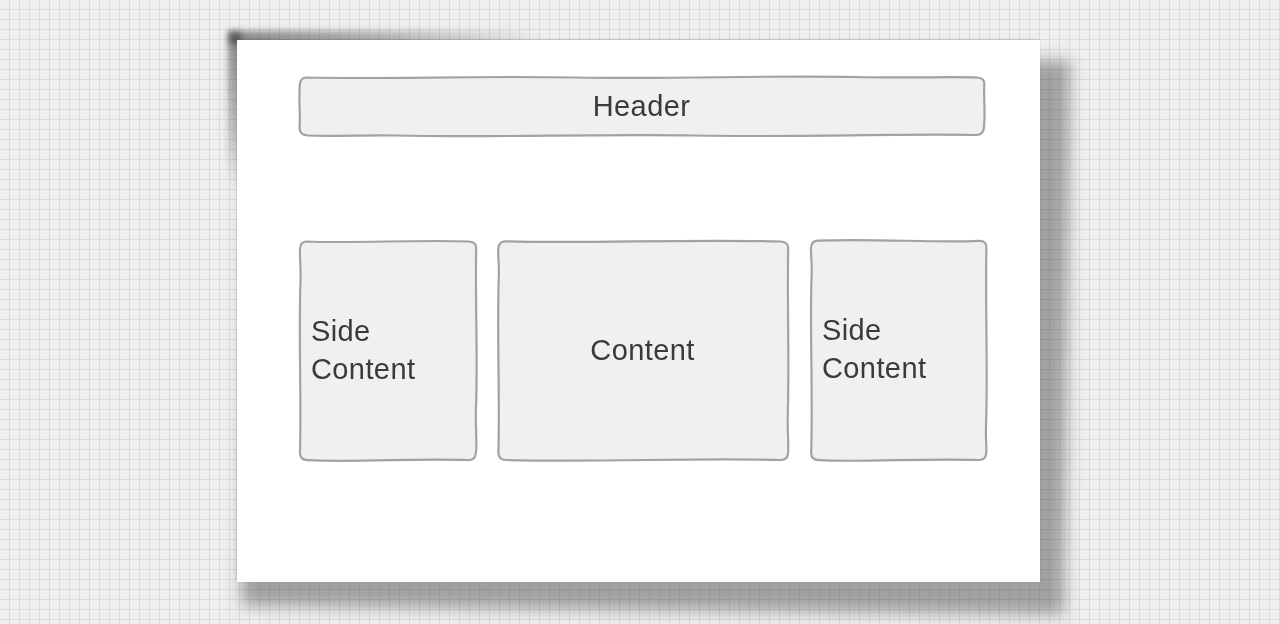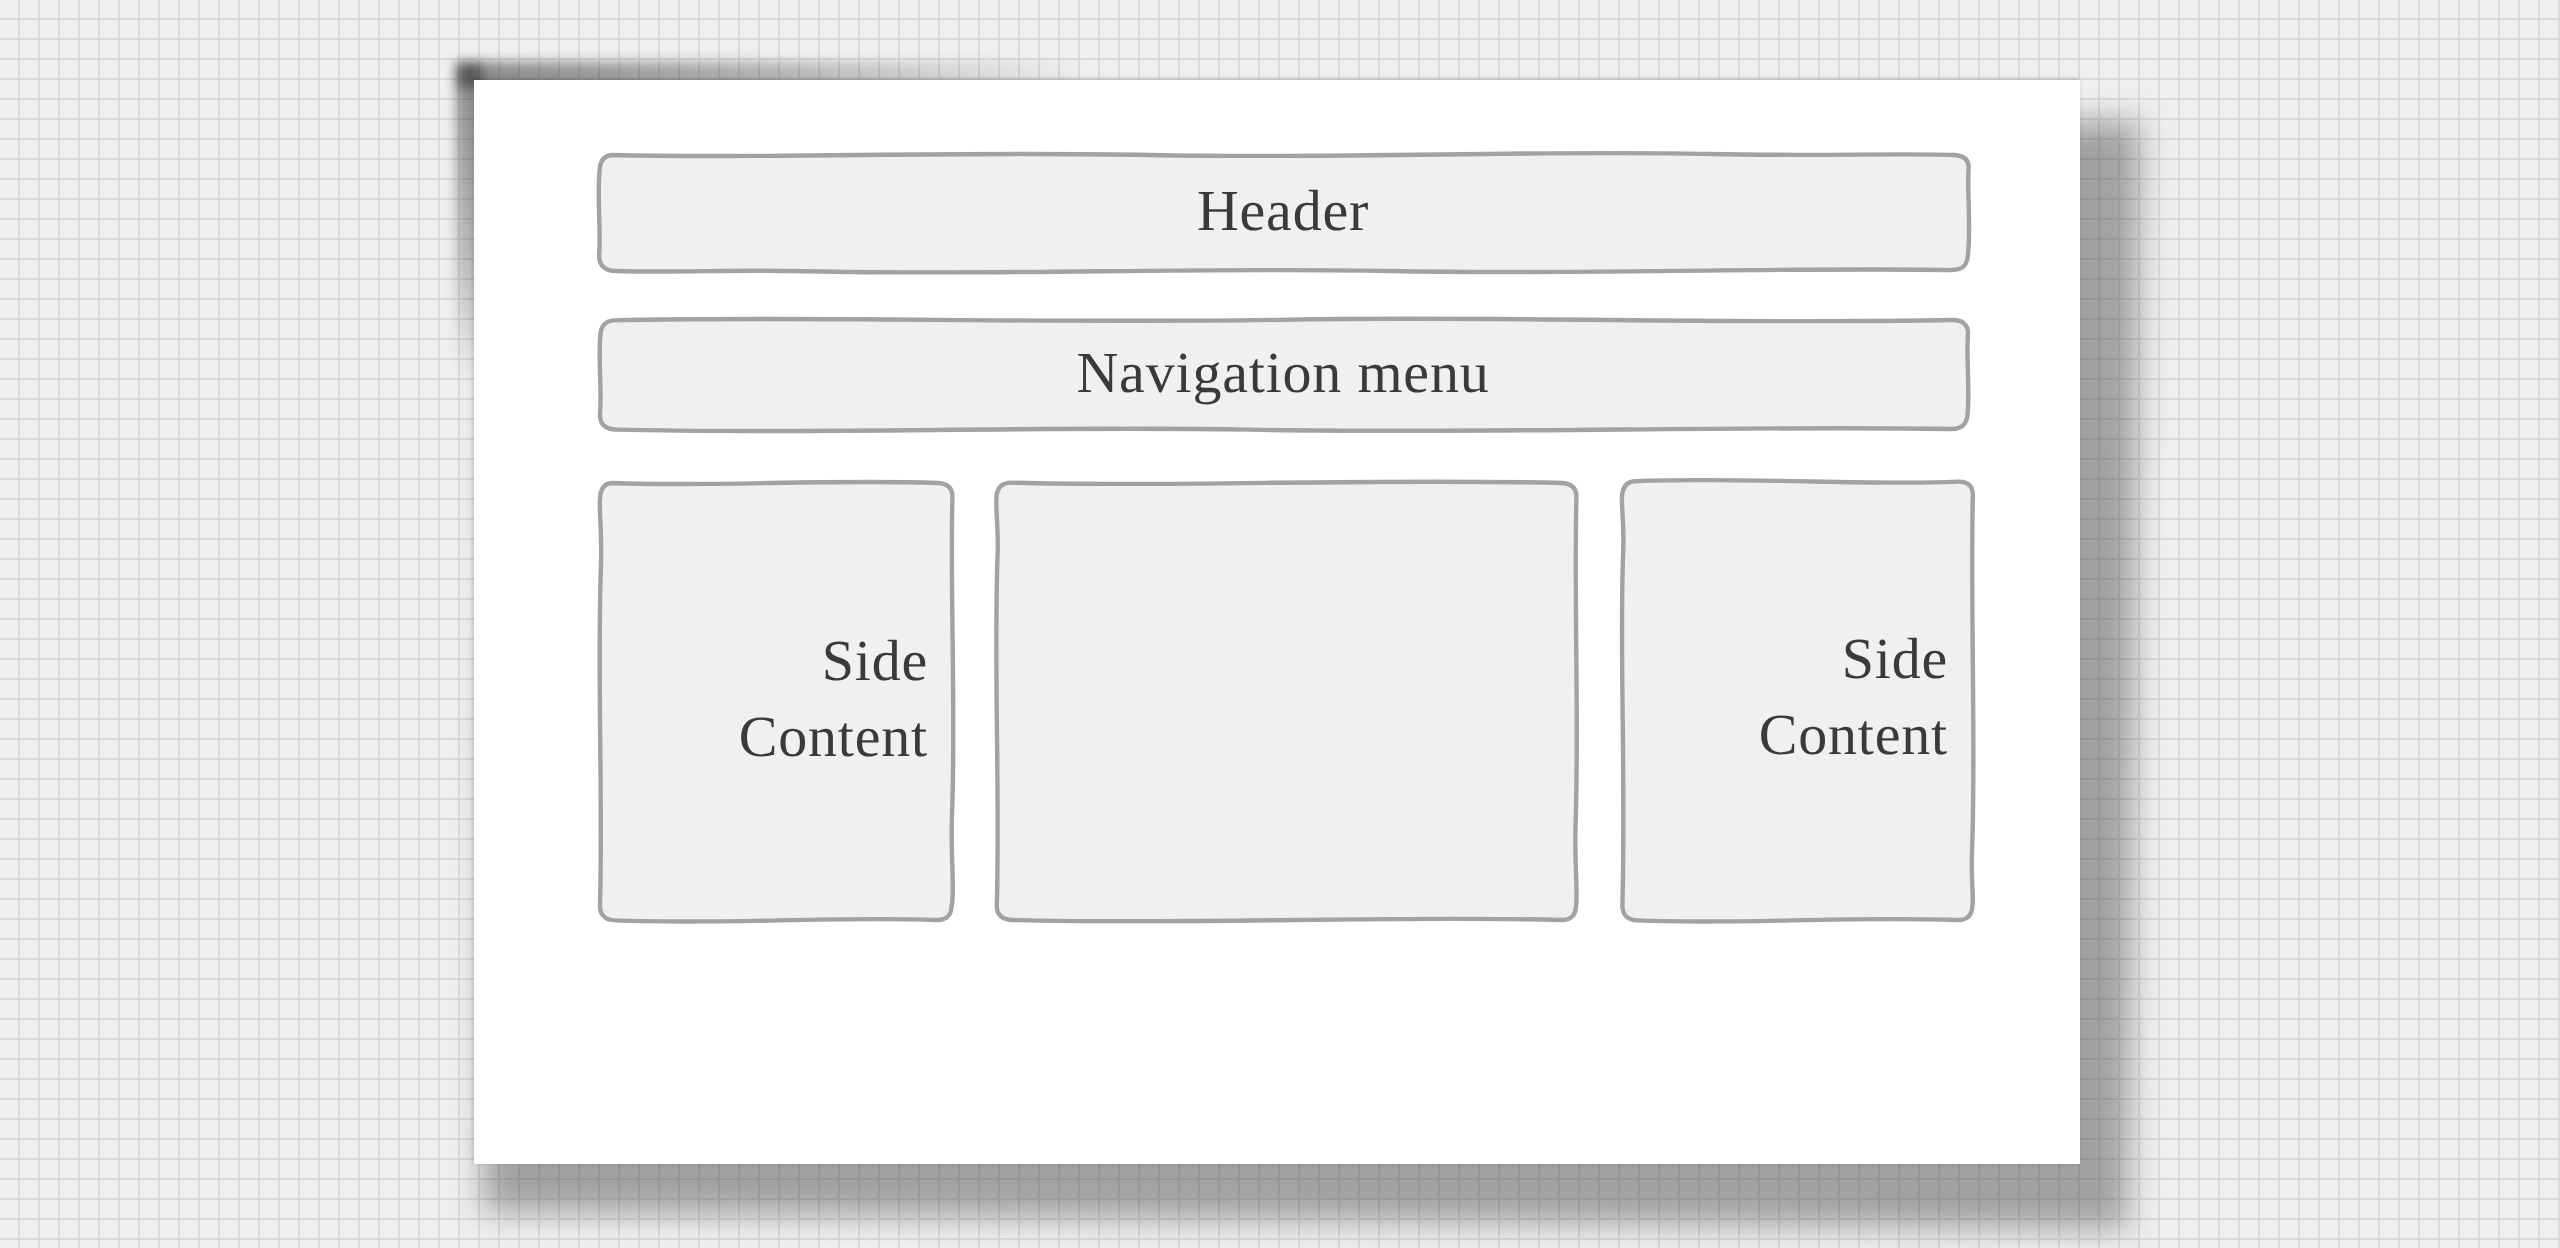--- a/index.html
+++ b/index.html
@@ -54,22 +54,21 @@
     background: #ffffff;
     box-shadow: 0 -1px 2px rgba(0,0,0,0.10), -1px 0 2px rgba(0,0,0,0.08);
   }
 
   
   .wf-box {
     position: absolute;
     display: flex;
     align-items: center;
     justify-content: center;
-    text-align: right;
-    font-family: Liberation Serif, serif;
+    text-align: left;
   }
   .wf-box svg {
     position: absolute;
     inset: 0;
     width: 100%; height: 100%;
     overflow: visible;
   }
   .wf-box path {
     fill: #f1f0ee;
     stroke: #a3a2a0;
@@ -117,36 +116,20 @@
                    C 600 60.5, 500 64.5, 400 62.5
                    C 300 60.5, 200 65, 100 62.5
                    C 70 61.8, 40 63.5, 12.5 62.5
                    C 7 62.3, 4.3 59.5, 4.6 54
                    C 5.5 41, 3.5 26, 4.8 12
                    C 5.1 7, 7.5 4.8, 11 4.5 Z"></path>
         </svg>
         <span class="wf-label">Header</span>
       </div>
 
-      <div class="wf-box box-nav">
-        <svg viewBox="0 0 693 63" aria-hidden="true">
-          <path d="M 12 4.2
-                   C 110 1.8, 230 6, 350 3.8
-                   C 460 2, 570 6.2, 681 4
-                   C 686.5 3.9, 689.2 6.5, 689 11
-                   C 688 23, 690 37, 688.8 50.5
-                   C 688.7 56, 686 58.6, 680.5 58.5
-                   C 570 56.8, 450 61, 330 58.8
-                   C 220 57, 110 61.2, 13 58.8
-                   C 7.5 58.7, 4.8 56, 5 50.8
-                   C 6 38, 4 24, 5.2 11.5
-                   C 5.4 6.8, 8 4.4, 12 4.2 Z"></path>
-        </svg>
-        <span class="wf-label">Navigation menu</span>
-      </div>
 
       <div class="wf-box box-side-left">
         <svg viewBox="0 0 185 227" aria-hidden="true">
           <path d="M 11 4.5
                    C 60 6.5, 120 2.5, 174 4.5
                    C 179 4.8, 181.5 7.2, 181.2 12
                    C 180 60, 183 120, 181 170
                    C 180.2 190, 182.5 210, 180.8 216
                    C 180.6 221, 178 223.3, 173 223
                    C 120 221, 65 225.5, 12.5 223.2
@@ -165,20 +148,21 @@
                    C 293 4.8, 295.4 7.2, 295.2 12
                    C 294 62, 296.5 125, 294.8 175
                    C 294.2 195, 296 210, 295 216
                    C 294.8 220.8, 292.3 223.2, 287.5 223
                    C 200 220.8, 105 225.3, 13 223
                    C 8 222.8, 5.2 220.3, 5.4 215.5
                    C 7 160, 3.8 95, 5.8 40
                    C 6.3 28, 4.8 18, 5.2 12
                    C 5.4 7, 8 4.5, 12 4.3 Z"></path>
         </svg>
+        <span class="wf-label">Content</span>
       </div>
 
       <div class="wf-box box-side-right">
         <svg viewBox="0 0 184 228" aria-hidden="true">
           <path d="M 11.5 4.6
                    C 70 2.4, 130 7, 173 4.8
                    C 178 4.6, 180.6 7, 180.4 12
                    C 179.2 70, 182 140, 180 190
                    C 179.4 205, 181 212, 180.2 217
                    C 180 221.8, 177.4 224.2, 172.5 224

